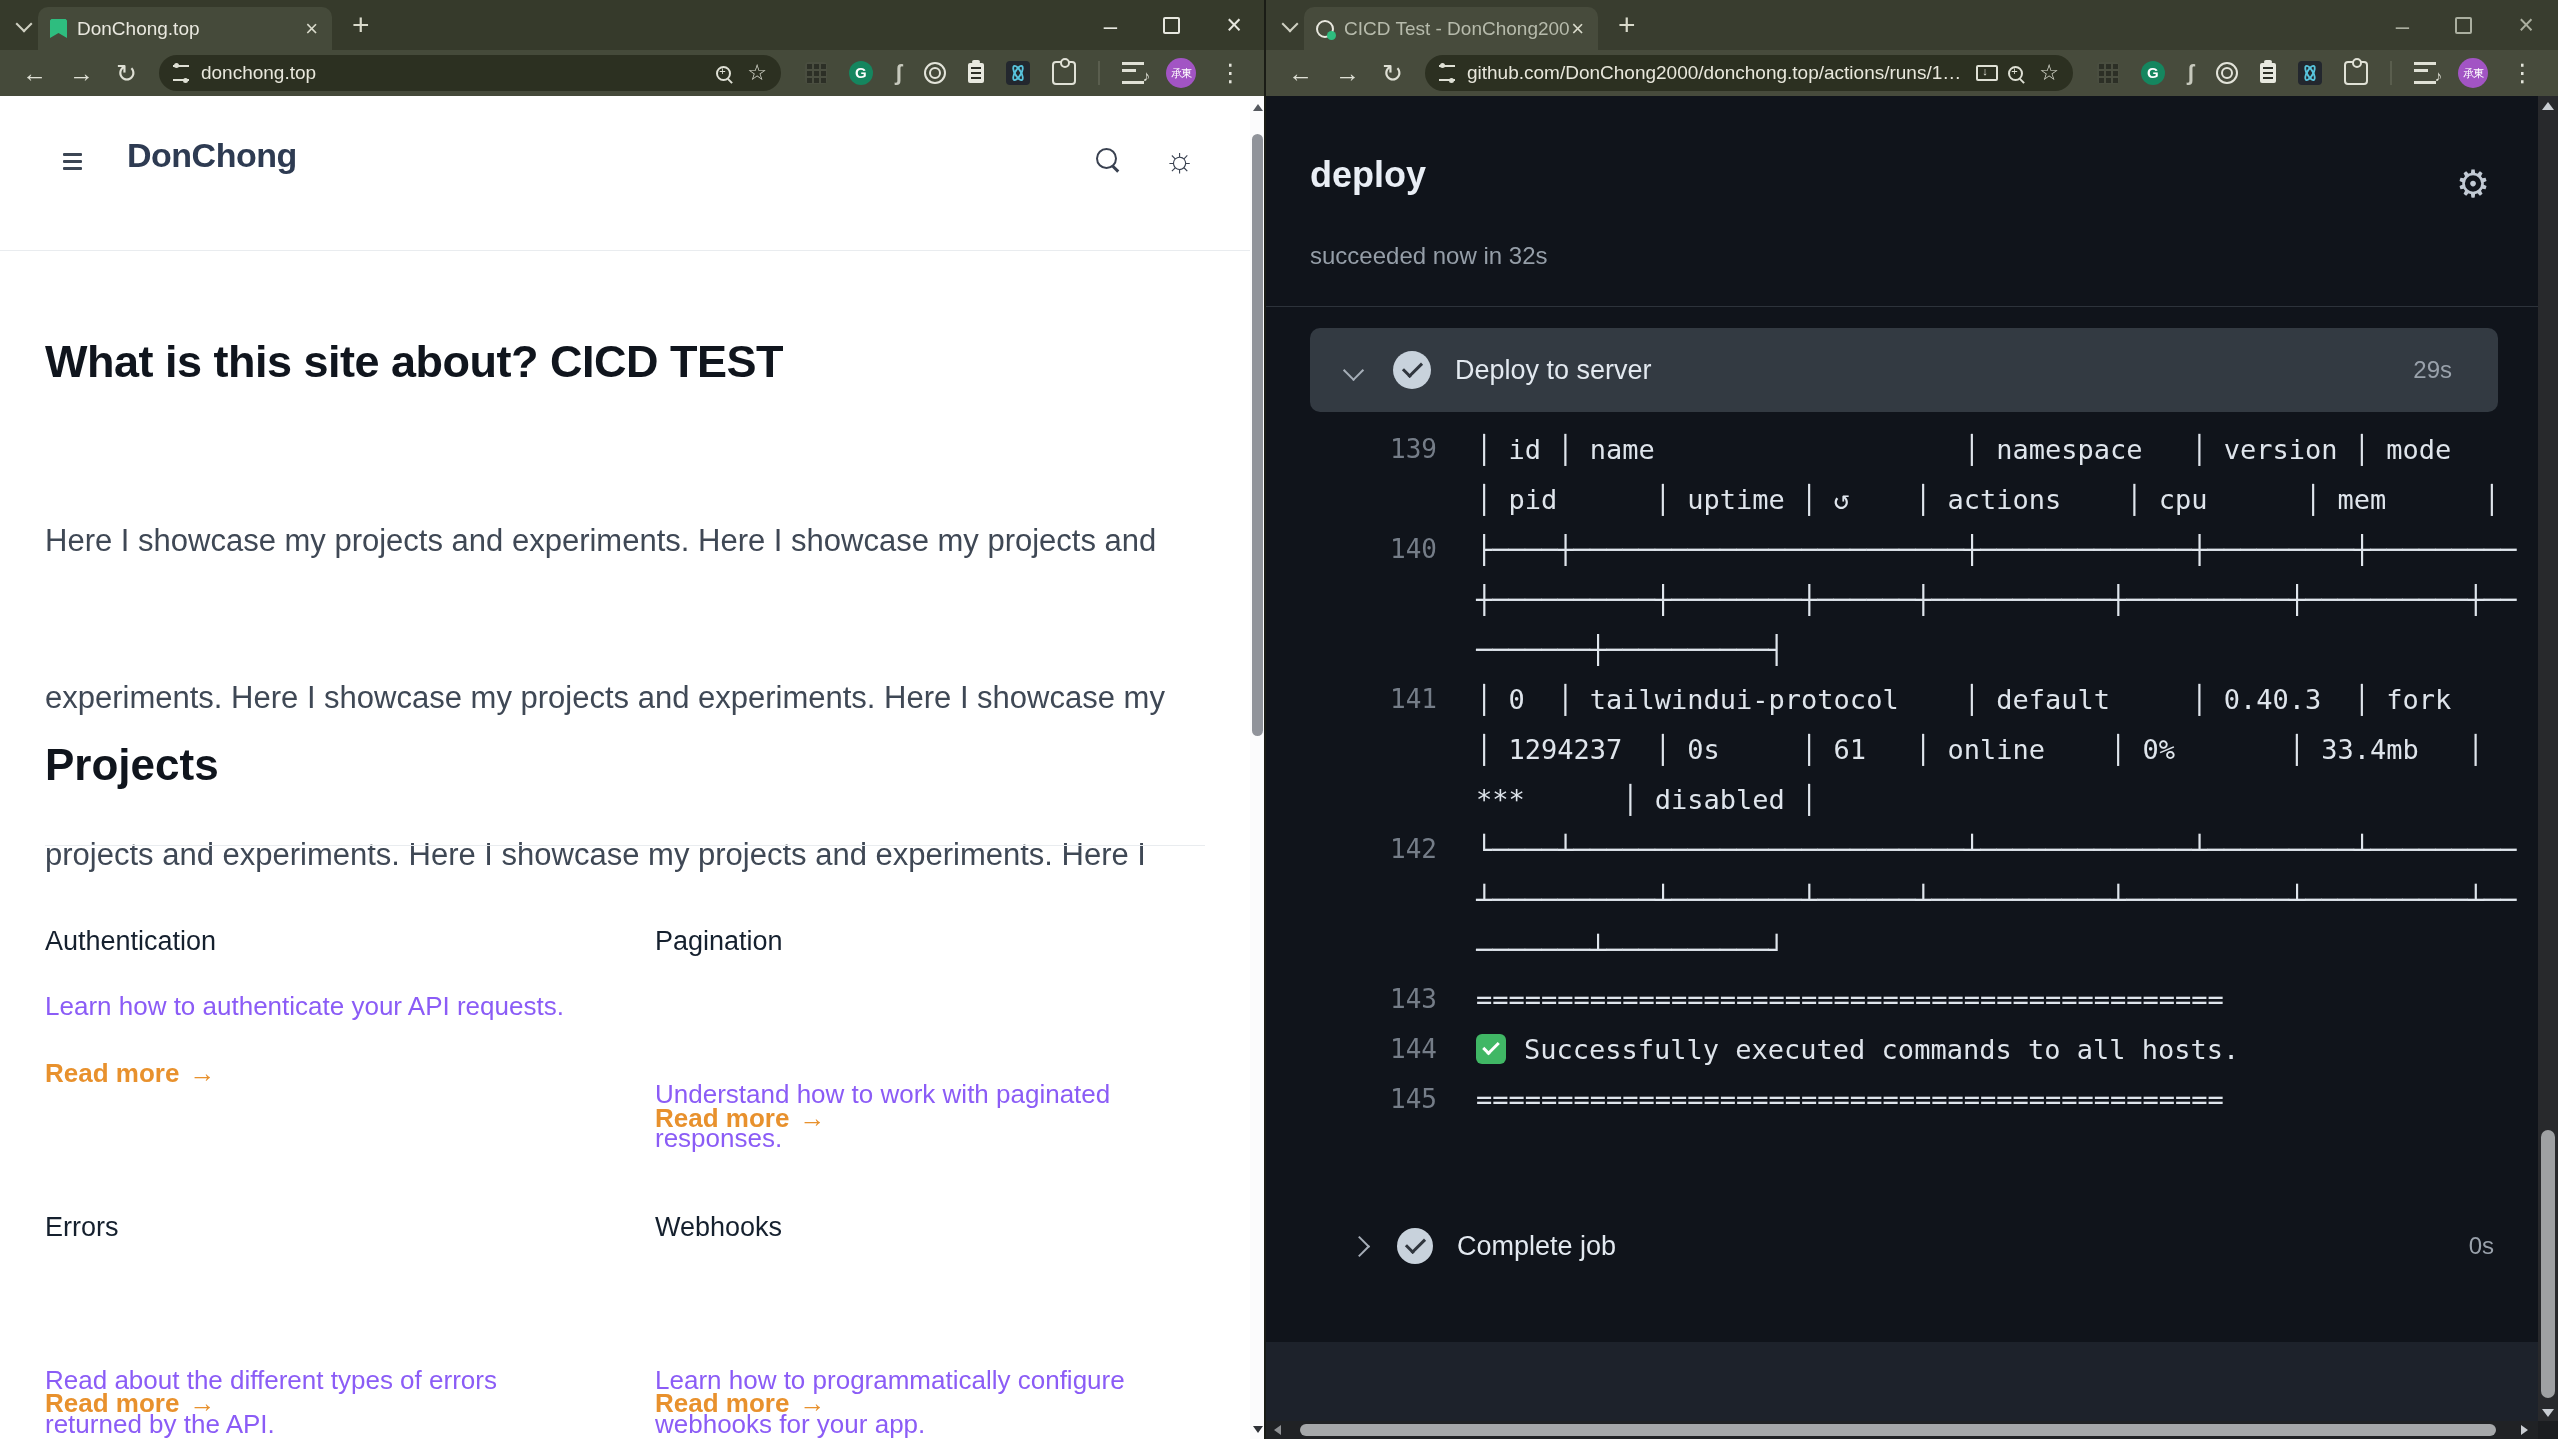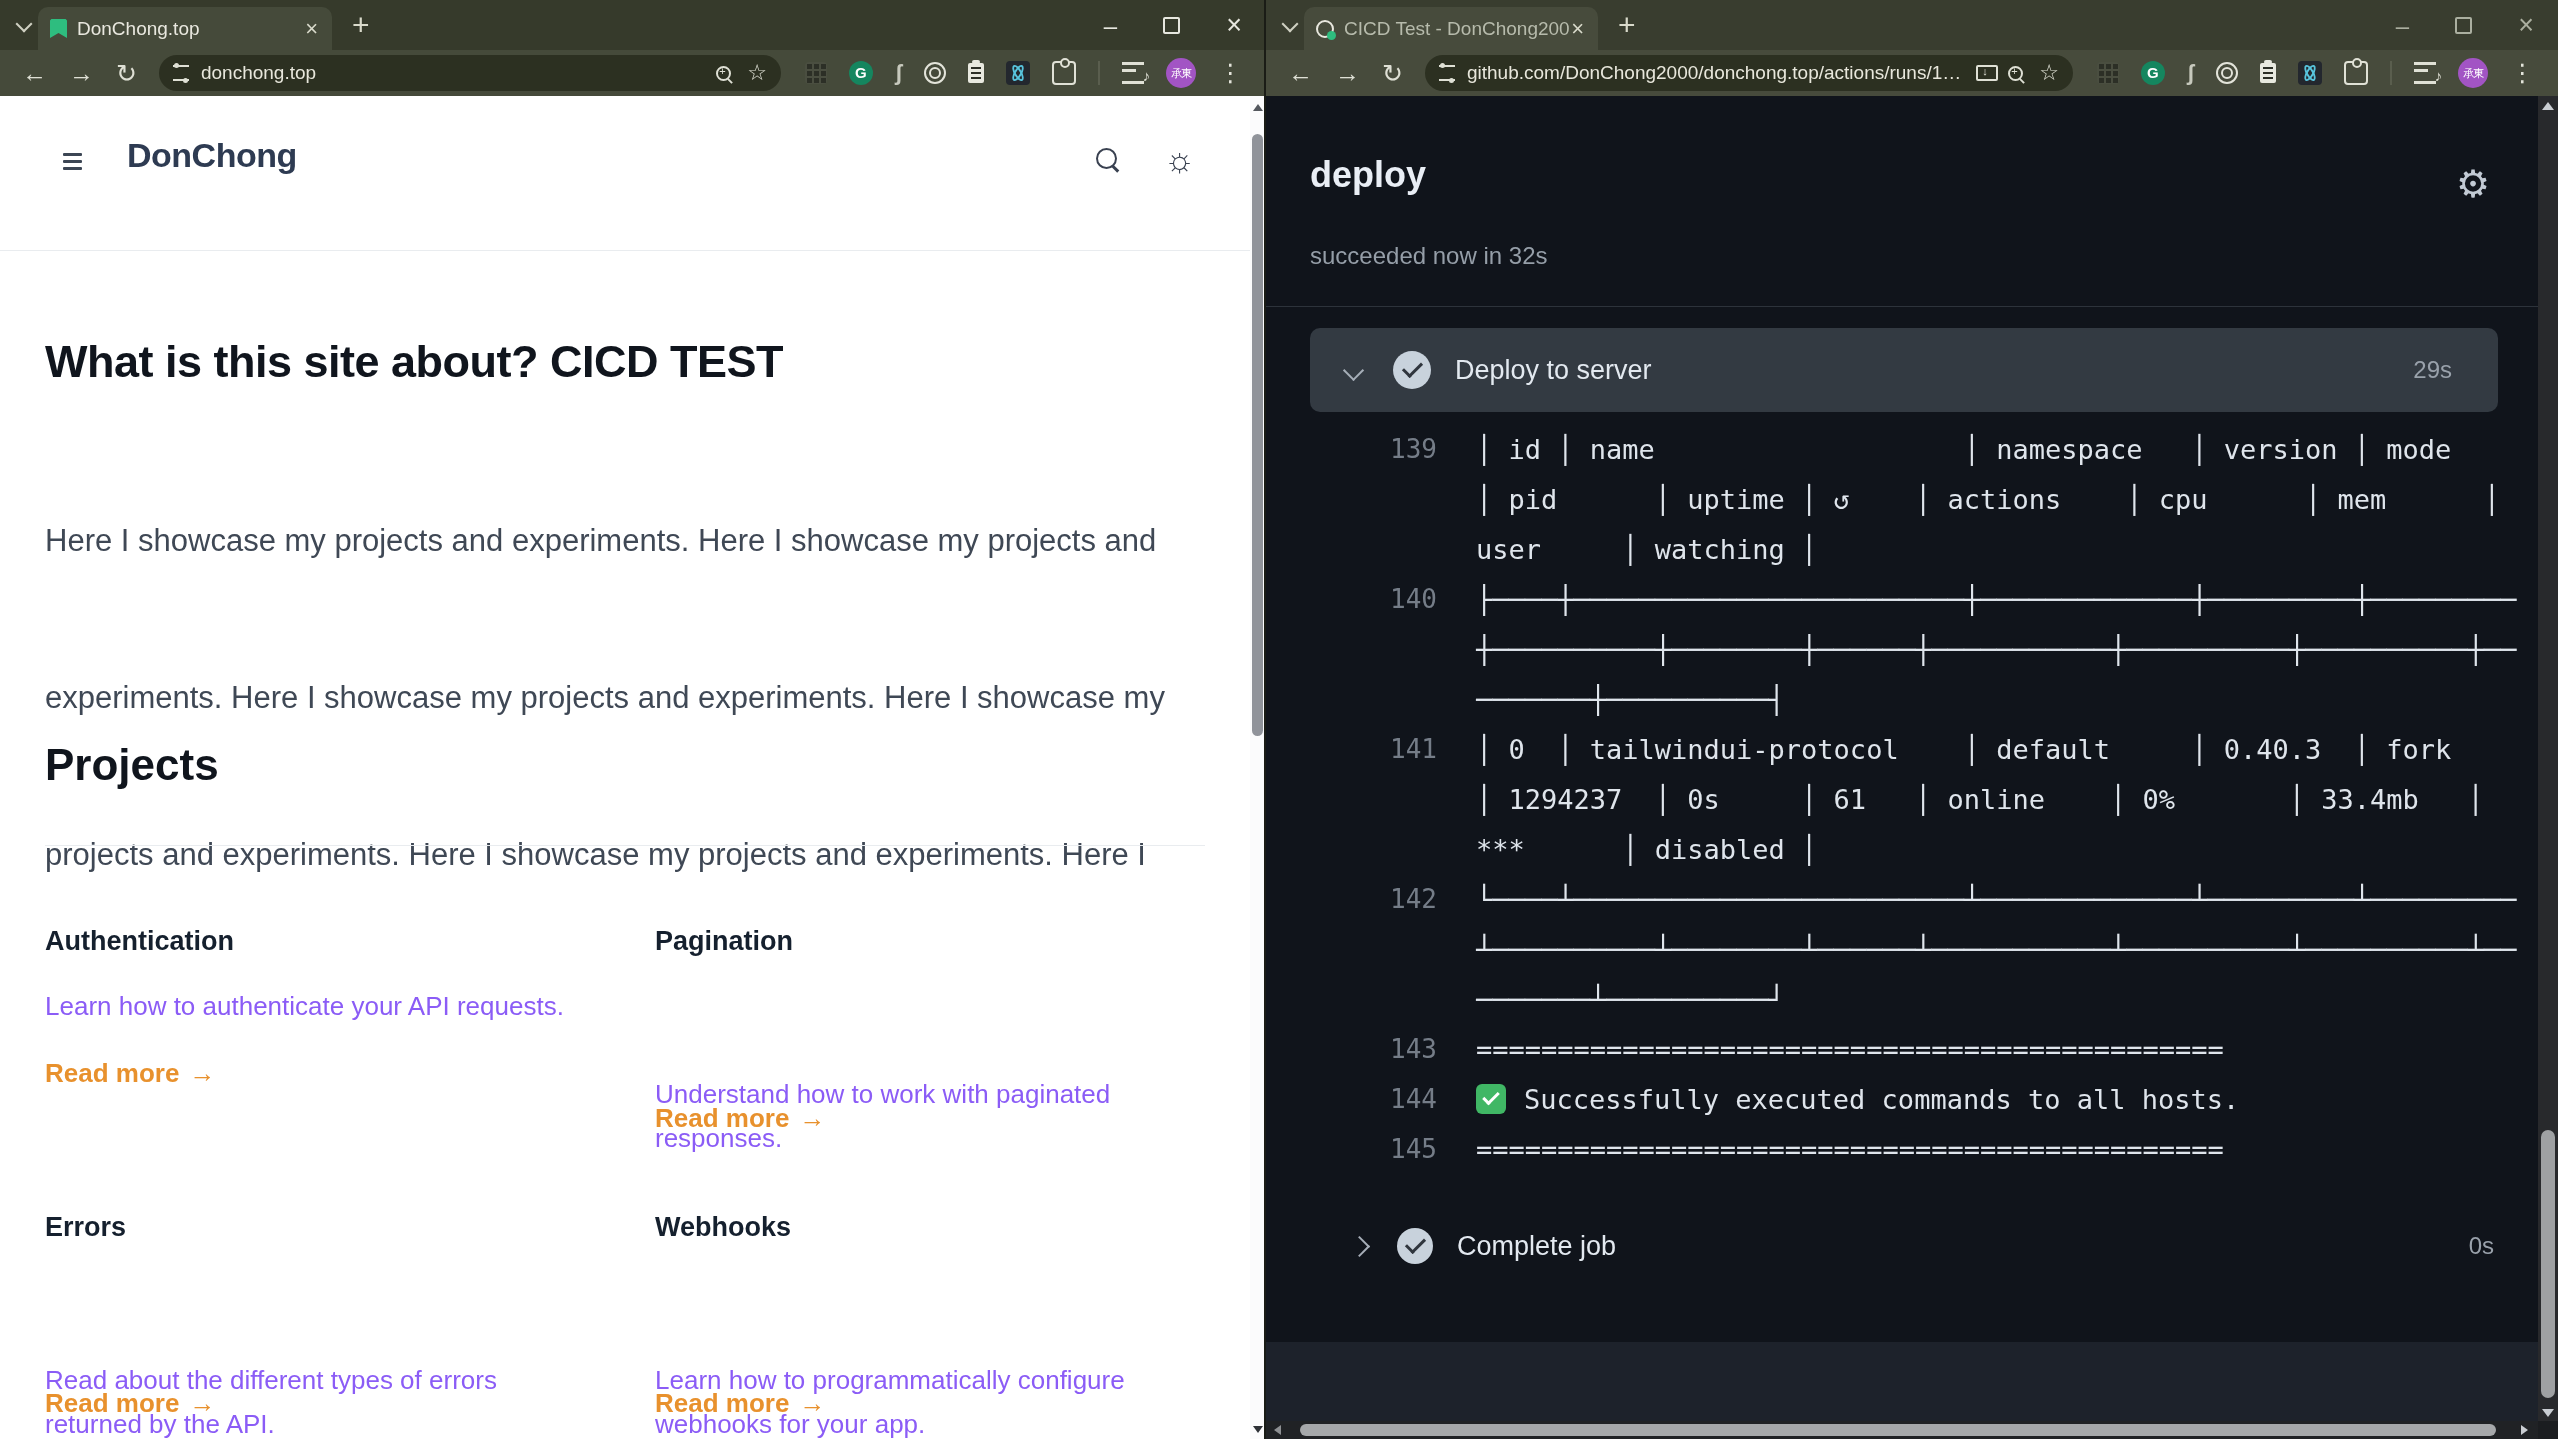--- a/index.html
+++ b/index.html
@@ -86,21 +86,21 @@
   .brand{position:absolute;left:127px;top:40px;font-size:34px;font-weight:700;color:#2e3b52;letter-spacing:-0.5px;}
   .h-search{position:absolute;left:1096px;top:52px;width:17px;height:17px;border:2.5px solid #394150;border-radius:50%;}
   .h-search::after{content:"";position:absolute;width:2.5px;height:8px;background:#394150;left:16px;top:15px;transform:rotate(-45deg);}
   .h-sun{position:absolute;left:1164px;top:44px;font-size:34px;color:#394150;}
   .hdr-divider{position:absolute;left:0;right:0;top:154px;height:1px;background:#e9ecef;}
   .hero-title{position:absolute;left:45px;top:240px;font-size:45px;font-weight:800;color:#10151d;letter-spacing:-0.5px;}
   .hero-p{position:absolute;left:45px;top:314px;font-size:31px;line-height:52.4px;color:#3f4855;white-space:pre;}
   .proj-title{position:absolute;left:45px;top:644px;font-size:44px;font-weight:800;color:#10151d;}
   .proj-divider{position:absolute;left:45px;top:749px;width:1160px;height:1px;background:#e9ecef;}
   .card-el{position:absolute;white-space:pre;}
-  .c-title{font-size:27px;font-weight:700;color:#15202e;}
+  .c-title{font-size:27px;font-weight:400;color:#15202e;}
   .c-body{font-size:26px;line-height:44px;color:#8b5cf6;margin-top:9px;}
   .c-link{font-size:26px;font-weight:600;color:#e8912d;display:flex;align-items:center;gap:10px;}
 
   
   .lscroll{position:absolute;top:96px;right:0;width:16px;bottom:0;background:#fbfbfc;}
   .lscroll .up{position:absolute;top:8px;left:3px;width:0;height:0;border-left:5px solid transparent;
                border-right:5px solid transparent;border-bottom:7px solid #54585e;}
   .lscroll .dn{position:absolute;bottom:6px;left:3px;width:0;height:0;border-left:5px solid transparent;
                border-right:5px solid transparent;border-top:7px solid #2f3237;}
   .lscroll .thumb{position:absolute;left:2px;top:38px;width:11px;height:602px;border-radius:6px;background:#90939a;}
@@ -320,24 +320,20 @@
       <div class="log">
         <div class="lr">
             <span class="ln">139</span>
             <span class="lt">│ id │ name                   │ namespace   │ version │ mode</span>
           </div>
         <div class="lr">
             <span class="ln"></span>
             <span class="lt">│ pid      │ uptime │ ↺    │ actions    │ cpu      │ mem      │</span>
           </div>
         <div class="lr">
-            <span class="ln"></span>
-            <span class="lt">user     │ watching │</span>
-          </div>
-        <div class="lr">
             <span class="ln">140</span>
             <span class="lt">├────┼────────────────────────┼─────────────┼─────────┼─────────</span>
           </div>
         <div class="lr">
             <span class="ln"></span>
             <span class="lt">┼──────────┼────────┼──────┼───────────┼──────────┼──────────┼──</span>
           </div>
         <div class="lr">
             <span class="ln"></span>
             <span class="lt">───────┼──────────┤</span>

